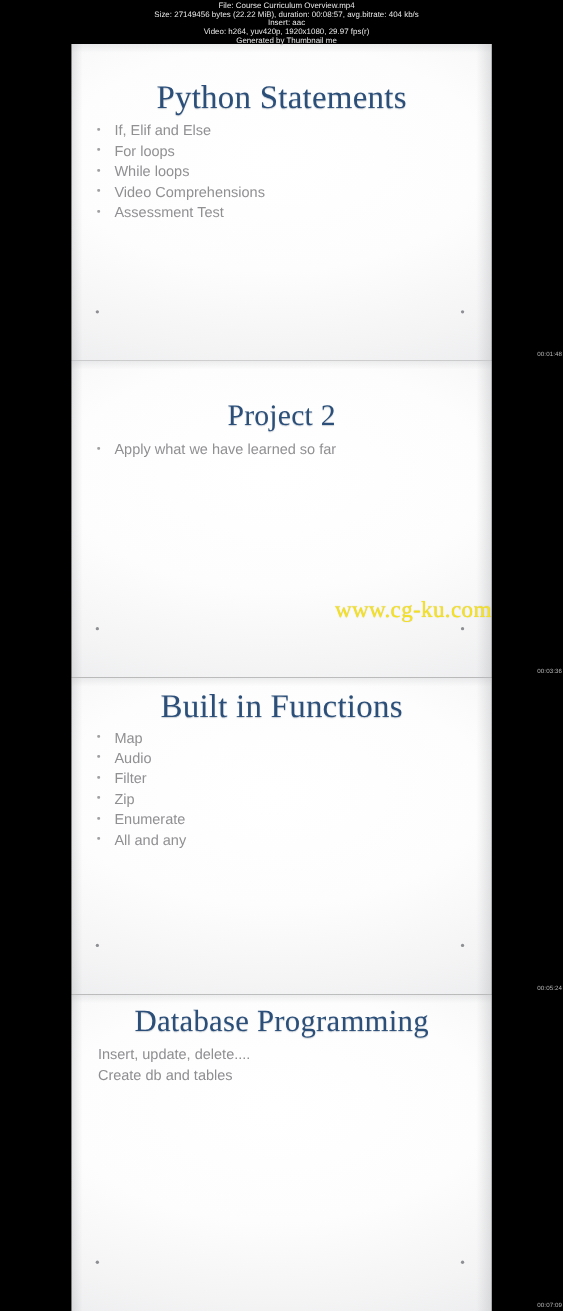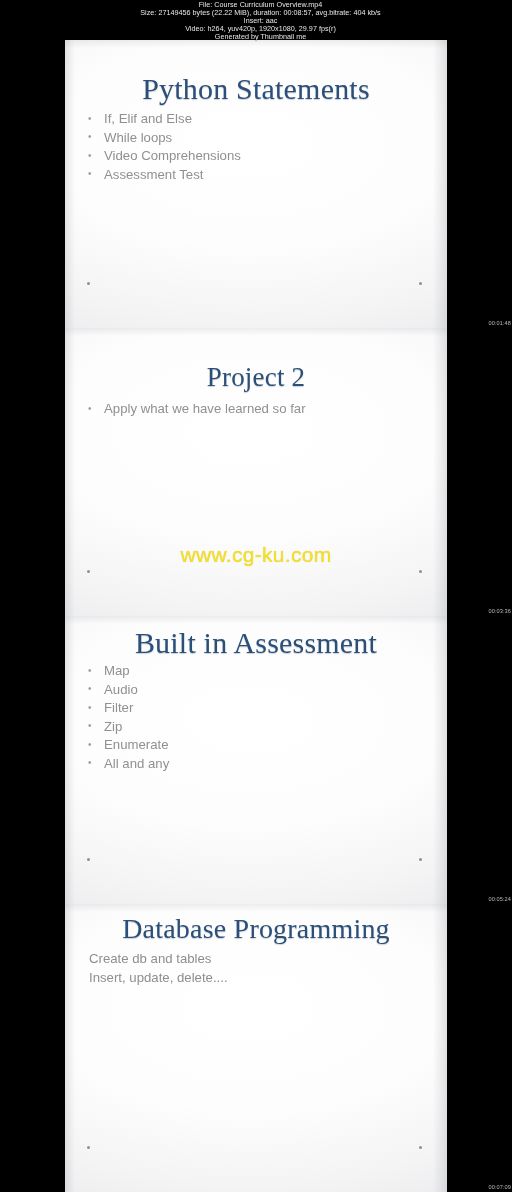--- a/index.html
+++ b/index.html
@@ -145,23 +145,23 @@
 
   .s4 .slide-title { top: 9px; font-size: 28px; }
   .s4 .plainlines  { top: 45px; left: 24px; }
 
   
   .watermark {
     position: absolute;
     left: 0;
     right: 0;
     bottom: 49px;
-    text-align: center;
+    text-align: right;
     color: #f5e11e;
-    font-family: Liberation Sans, sans-serif;
+    font-family: Liberation Serif, serif;
     font-size: 21px;
     letter-spacing: 0.3px;
     z-index: 6;
     text-shadow: 0 0 1px rgba(160,140,0,0.5);
   }
 
   
   .timestamp {
     position: absolute;
     right: 1px;
@@ -185,20 +185,21 @@
   <div class="meta-line">Generated by Thumbnail me</div>
 </div>
 
 <div class="sheet">
 
   <div class="slide s1">
     <div class="slide-inner">
       <div class="slide-title">Python Statements</div>
       <ul class="bullets">
         <li>If, Elif and Else</li>
+        <li>For loops</li>
         <li>While loops</li>
         <li>Video Comprehensions</li>
         <li>Assessment Test</li>
       </ul>
     </div>
     <span class="dot left"></span>
     <span class="dot right"></span>
   </div>
 
   <div class="slide s2">
@@ -208,40 +209,40 @@
         <li>Apply what we have learned so far</li>
       </ul>
       <div class="watermark">www.cg-ku.com</div>
     </div>
     <span class="dot left"></span>
     <span class="dot right"></span>
   </div>
 
   <div class="slide s3">
     <div class="slide-inner">
-      <div class="slide-title">Built in Assessment</div>
+      <div class="slide-title">Built in Functions</div>
       <ul class="bullets">
         <li>Map</li>
         <li>Audio</li>
         <li>Filter</li>
         <li>Zip</li>
         <li>Enumerate</li>
         <li>All and any</li>
       </ul>
     </div>
     <span class="dot left"></span>
     <span class="dot right"></span>
   </div>
 
   <div class="slide s4">
     <div class="slide-inner">
       <div class="slide-title">Database Programming</div>
       <ul class="plainlines">
+        <li>Insert, update, delete....</li>
         <li>Create db and tables</li>
-        <li>Insert, update, delete....</li>
       </ul>
     </div>
     <span class="dot left"></span>
     <span class="dot right"></span>
   </div>
 
 </div>
 
 <div class="timestamp" style="top:320px;">00:01:48</div>
 <div class="timestamp" style="top:608px;">00:03:36</div>

